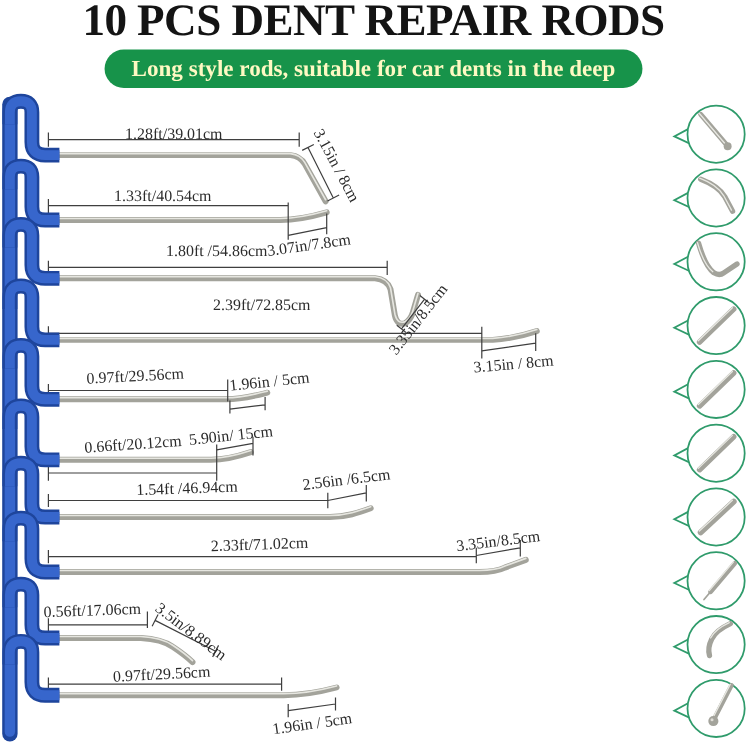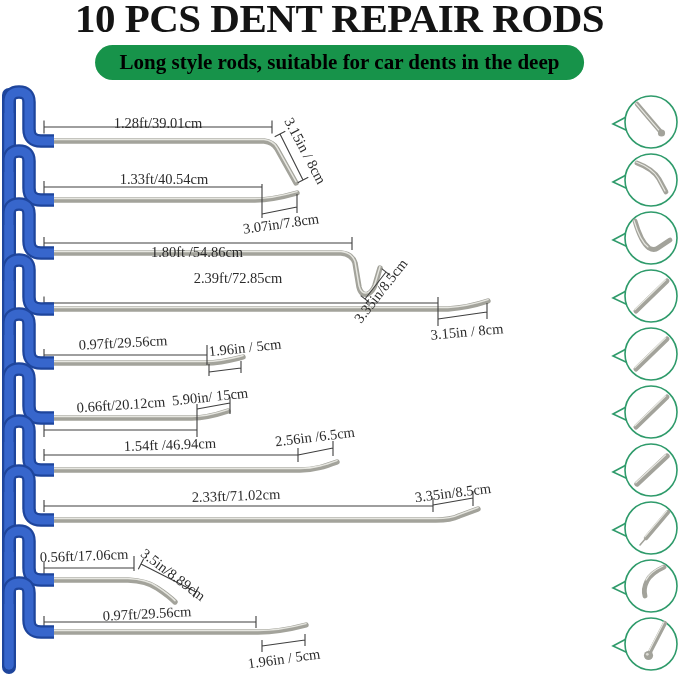--- a/index.html
+++ b/index.html
@@ -6,21 +6,21 @@
   .stage{
     position:relative;width:679px;height:681px;background:#ffffff;overflow:hidden;
     font-family:Liberation Serif, serif;
   }
   .title{
     position:absolute;top:-6px;left:0;width:100%;text-align:center;
     font-size:41px;font-weight:bold;color:#141414;letter-spacing:-0.5px;white-space:nowrap;
   }
   .banner{
     position:absolute;top:45px;left:50%;transform:translateX(-50%);
-    background:#17934a;color:#000000;border-radius:18px;height:35px;line-height:35px;
+    background:#17934a;color:#fef9c3;border-radius:18px;height:35px;line-height:35px;
     padding:0 25px;font-size:21px;font-weight:600;white-space:nowrap;
   }
   .diagram-svg{position:absolute;left:0;top:0;}
   .dim-label{
     position:absolute;font-size:14.5px;color:#2b2b2b;white-space:nowrap;
     transform:translate(-50%,-50%);
   }
   .hook-outer{fill:none;stroke:#1e459c;stroke-width:13.5;}
   .hook-inner{fill:none;stroke:#3766cc;stroke-width:9;}
   .rod-base{fill:none;stroke:#a3a39b;stroke-width:5.4;stroke-linecap:round;}
@@ -200,24 +200,24 @@
         <line class="tiphi" x1="663.8" y1="622.2" x2="649.2" y2="650.5"></line>
         <circle cx="648.5" cy="655.5" r="4.6" fill="#a3a39b"></circle>
         <circle cx="647.3" cy="654.3" r="1.4" fill="#dedcd6"></circle>
       </g>
     </g>
   </svg>
 
   <div class="dim-label" style="left:158px;top:123px;">1.28ft/39.01cm</div>
   <div class="dim-label" style="left:305px;top:151px;transform:translate(-50%,-50%) rotate(62deg);">3.15in / 8cm</div>
 
-  <div class="dim-label" style="left:164px;top:179px;">1.33ft/40.54cm</div>
+  <div class="dim-label" style="left:148px;top:179px;">1.33ft/40.54cm</div>
   <div class="dim-label" style="left:281px;top:224px;transform:translate(-50%,-50%) rotate(-8deg);">3.07in/7.8cm</div>
 
-  <div class="dim-label" style="left:197px;top:252px;">1.80ft /54.86cm</div>
+  <div class="dim-label" style="left:197px;top:229px;">1.80ft /54.86cm</div>
   <div class="dim-label" style="left:381px;top:291px;transform:translate(-50%,-50%) rotate(-52deg);">3.35in/8.5cm</div>
 
   <div class="dim-label" style="left:238px;top:278px;">2.39ft/72.85cm</div>
   <div class="dim-label" style="left:467px;top:332px;transform:translate(-50%,-50%) rotate(-5deg);">3.15in / 8cm</div>
 
   <div class="dim-label" style="left:123px;top:343px;transform:translate(-50%,-50%) rotate(-3deg);">0.97ft/29.56cm</div>
   <div class="dim-label" style="left:245px;top:348px;transform:translate(-50%,-50%) rotate(-6deg);">1.96in / 5cm</div>
 
   <div class="dim-label" style="left:121px;top:405px;transform:translate(-50%,-50%) rotate(-4deg);">0.66ft/20.12cm</div>
   <div class="dim-label" style="left:210px;top:397px;transform:translate(-50%,-50%) rotate(-6deg);">5.90in/ 15cm</div>

